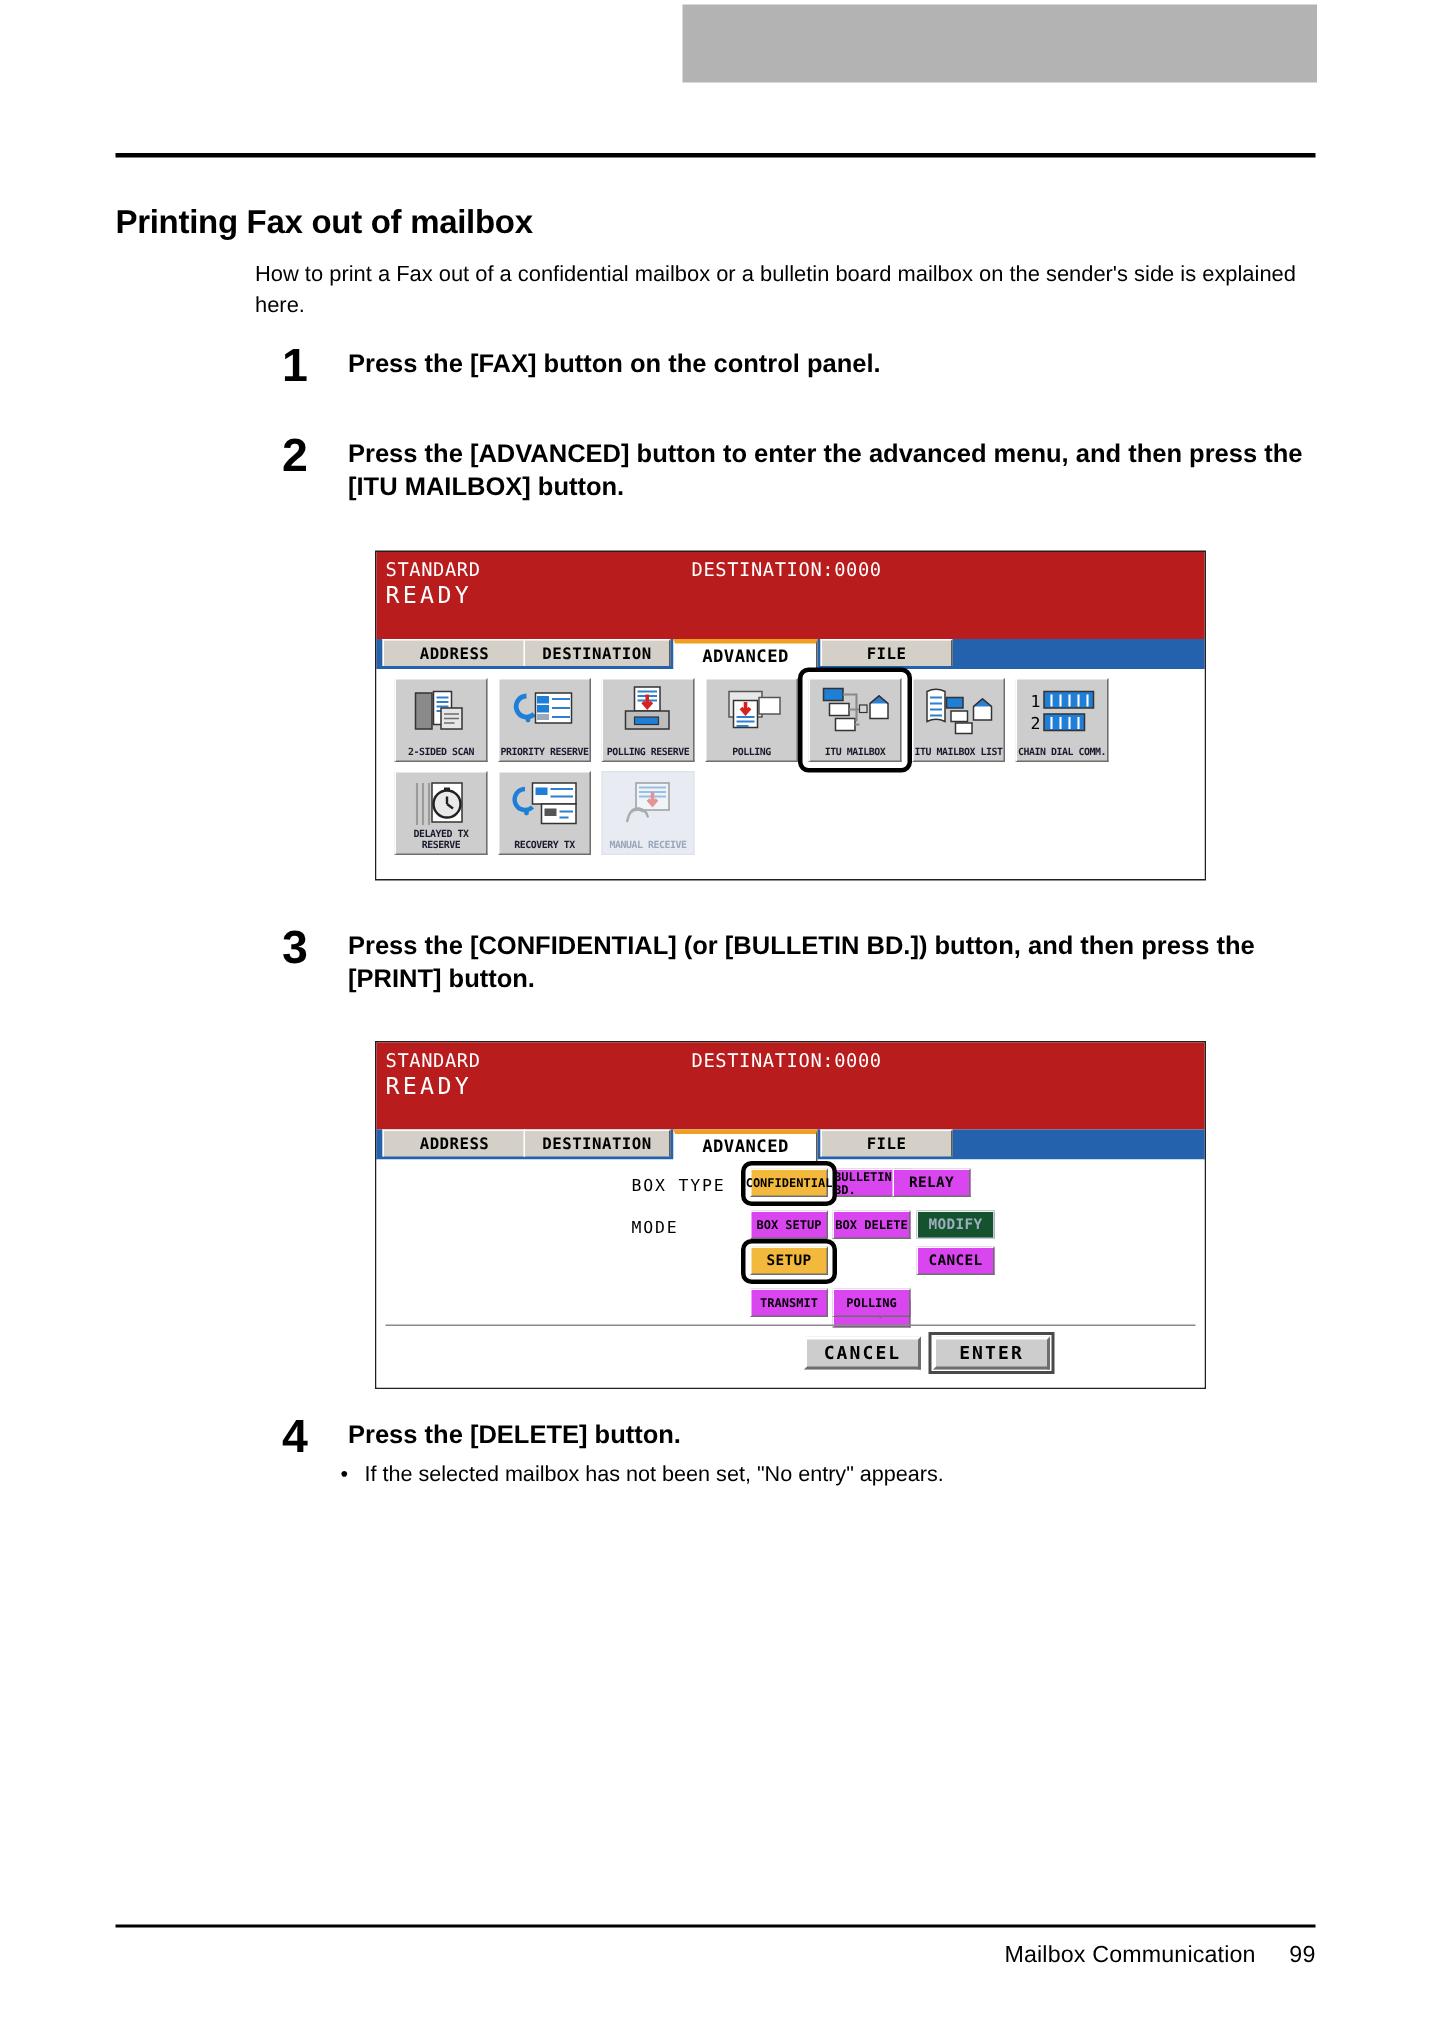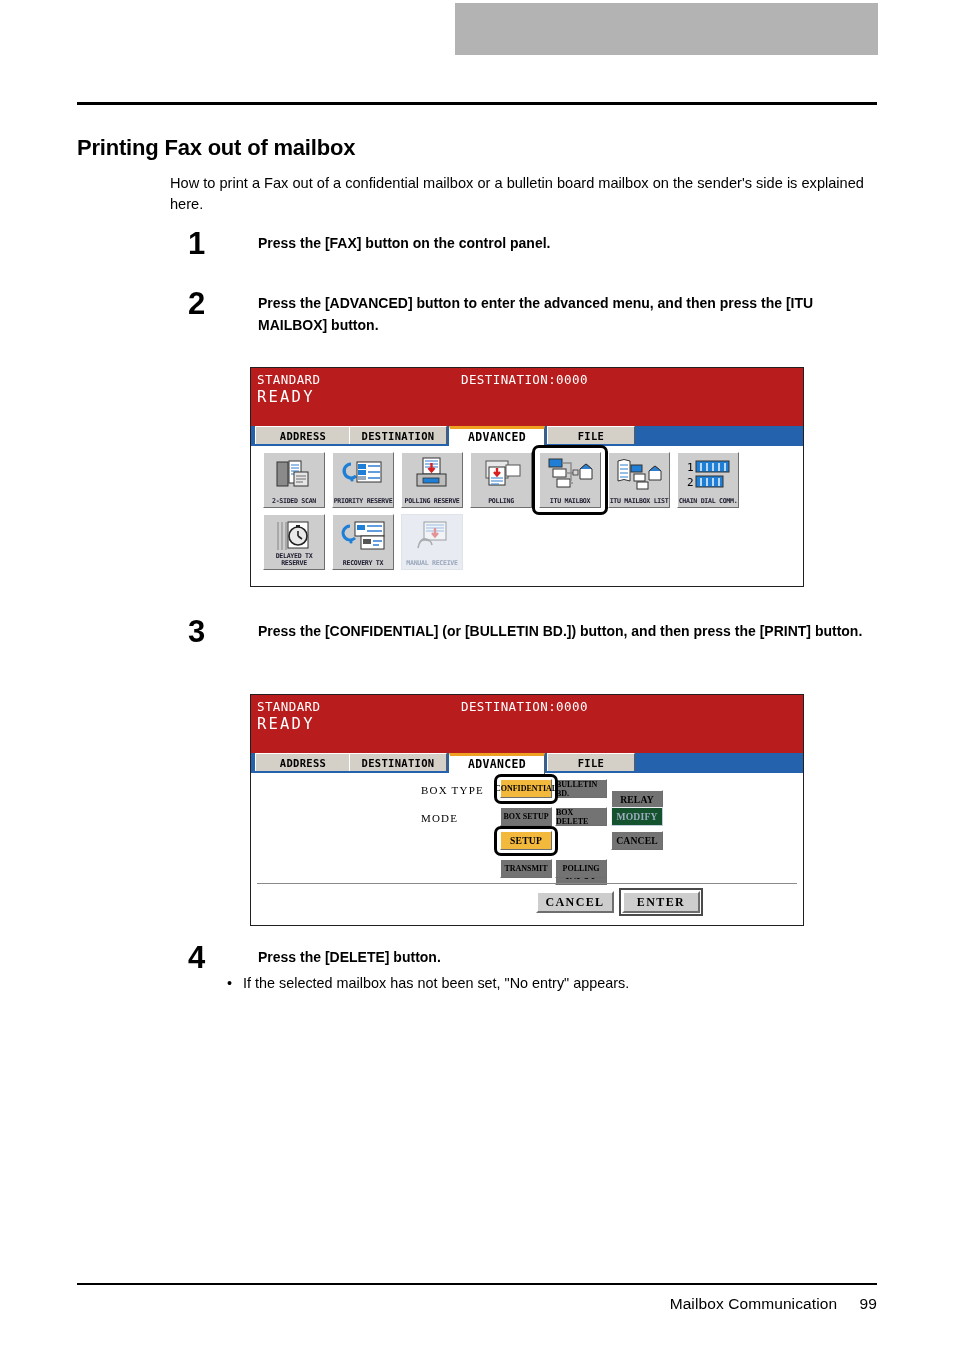--- a/index.html
+++ b/index.html
@@ -80,22 +80,22 @@
   }
   .step .num {
     position: absolute;
     left: 18px;
     top: -4px;
     font-size: 31px;
     font-weight: bold;
     line-height: 1;
   }
   .step .body {
-    margin-left: 88px;
-    font-size: 14px;
+    margin-left: 62px;
+    font-size: 17px;
     font-weight: bold;
     line-height: 22px;
   }
   .step .sub {
     margin-left: 55px;
     margin-top: 5px;
     font-size: 14.4px;
     font-weight: normal;
     line-height: 20px;
     position: relative;
@@ -253,35 +253,34 @@
     box-sizing: border-box;
     z-index: 5;
     pointer-events: none;
   }
   .sel-slot { position: relative; }
   .sel-slot > .icon-btn { position: relative; z-index: 6; }
 
   
   #panel-mailbox .panel-body {
     height: 152px;
-    font-family: Liberation Serif, serif;
   }
   .opt-label {
     position: absolute;
     font-size: 11px;
     letter-spacing: 1.2px;
     color: #000000;
   }
   #lbl-boxtype { left: 170px; top: 11px; }
   #lbl-mode    { left: 170px; top: 39px; }
 
   .lcd-btn {
     position: absolute;
     height: 19px;
-    background: #737373;
+    background: #d946ef;
     border: 1px solid #ffffff;
     border-right-color: #6e6e6e;
     border-bottom-color: #6e6e6e;
     box-sizing: border-box;
     font-size: 9.6px;
     font-weight: bold;
     letter-spacing: 0.2px;
     display: flex;
     align-items: center;
     justify-content: center;
@@ -533,21 +532,21 @@
     <div class="tab tab-3">FILE</div>
   </div>
   <div class="panel-body">
 
     <div class="opt-label" id="lbl-boxtype">BOX TYPE</div>
     <div class="opt-label" id="lbl-mode">MODE</div>
 
     <div class="sel-ring" style="left:243px; top:1px; width:64px; height:30px;"></div>
     <div class="lcd-btn sel small" style="left:249px; top:6px; width:52px; z-index:6;">CONFIDENTIAL</div>
     <div class="lcd-btn small" style="left:304px; top:6px; width:52px;">BULLETIN BD.</div>
-    <div class="lcd-btn" style="left:360px; top:6px; width:52px;margin-top:11px;">RELAY</div>
+    <div class="lcd-btn" style="left:344px; top:6px; width:52px;">RELAY</div>
 
     <div class="lcd-btn small" style="left:249px; top:34px; width:52px;">BOX SETUP</div>
     <div class="lcd-btn small" style="left:304px; top:34px; width:52px;">BOX DELETE</div>
     <div class="lcd-btn dim" style="left:360px; top:34px; width:52px;">MODIFY</div>
 
     <div class="sel-ring" style="left:243px; top:53px; width:64px; height:30px;"></div>
     <div class="lcd-btn sel" style="left:249px; top:58px; width:52px; z-index:6;">SETUP</div>
     <div class="lcd-btn" style="left:304px; top:58px; width:52px;margin-top:35px;">INPUT</div>
     <div class="lcd-btn" style="left:360px; top:58px; width:52px;">CANCEL</div>
 

